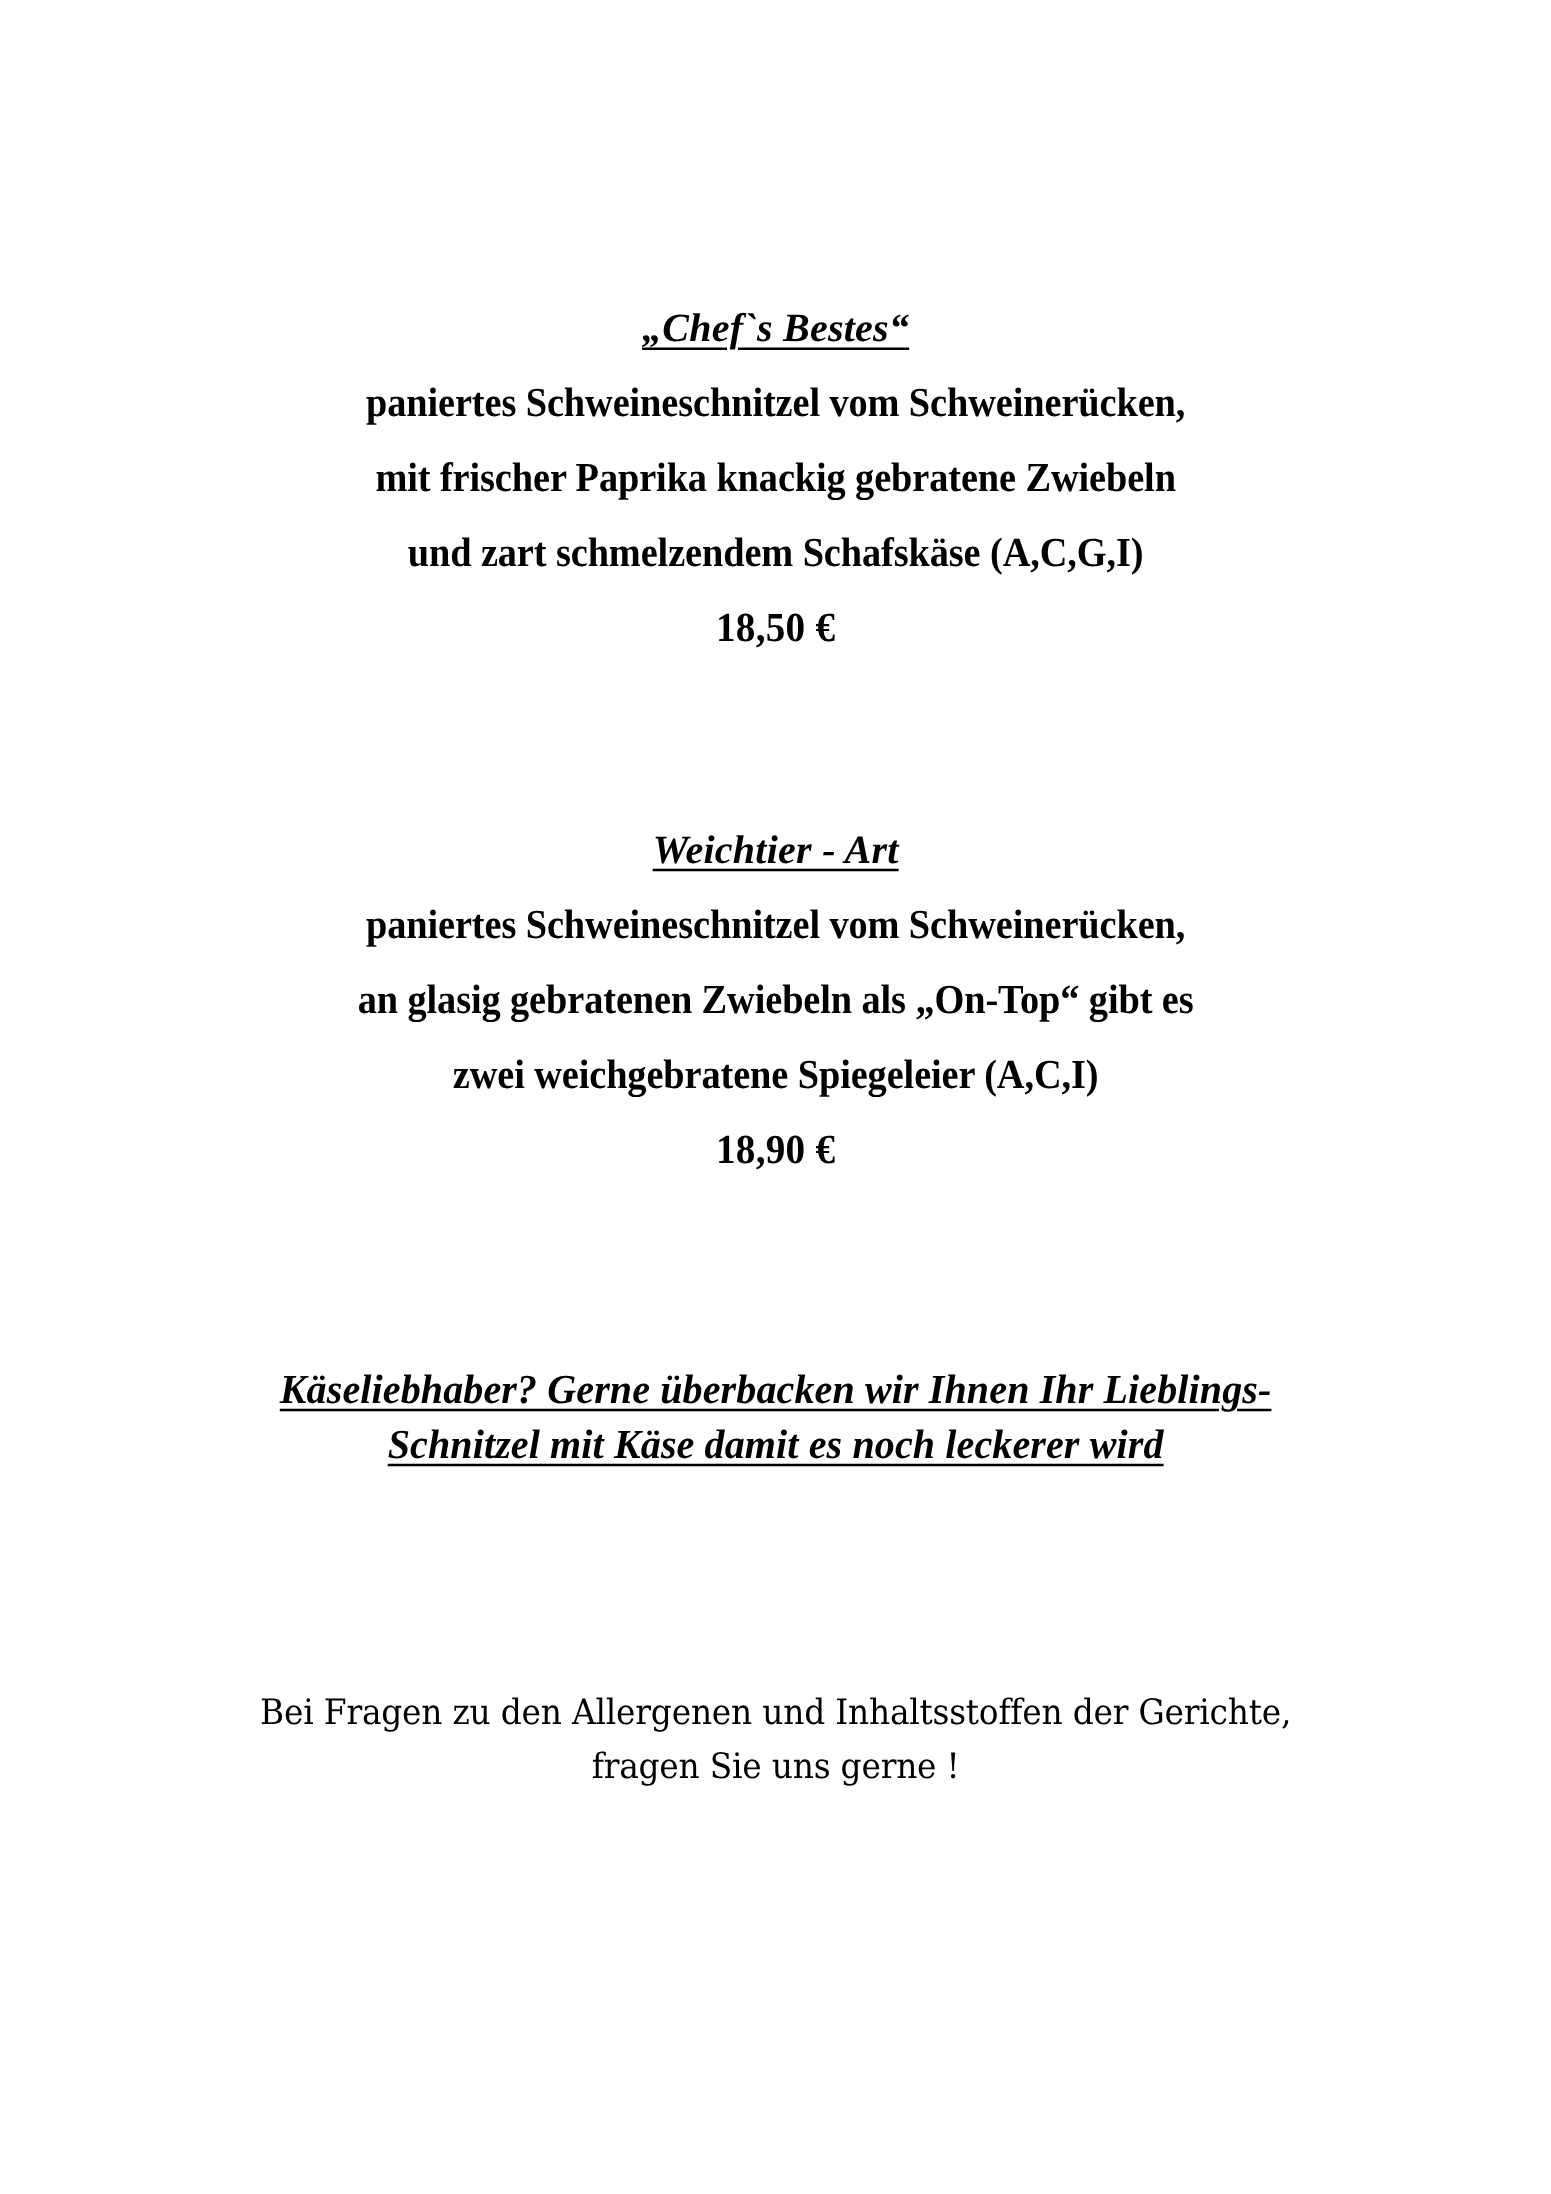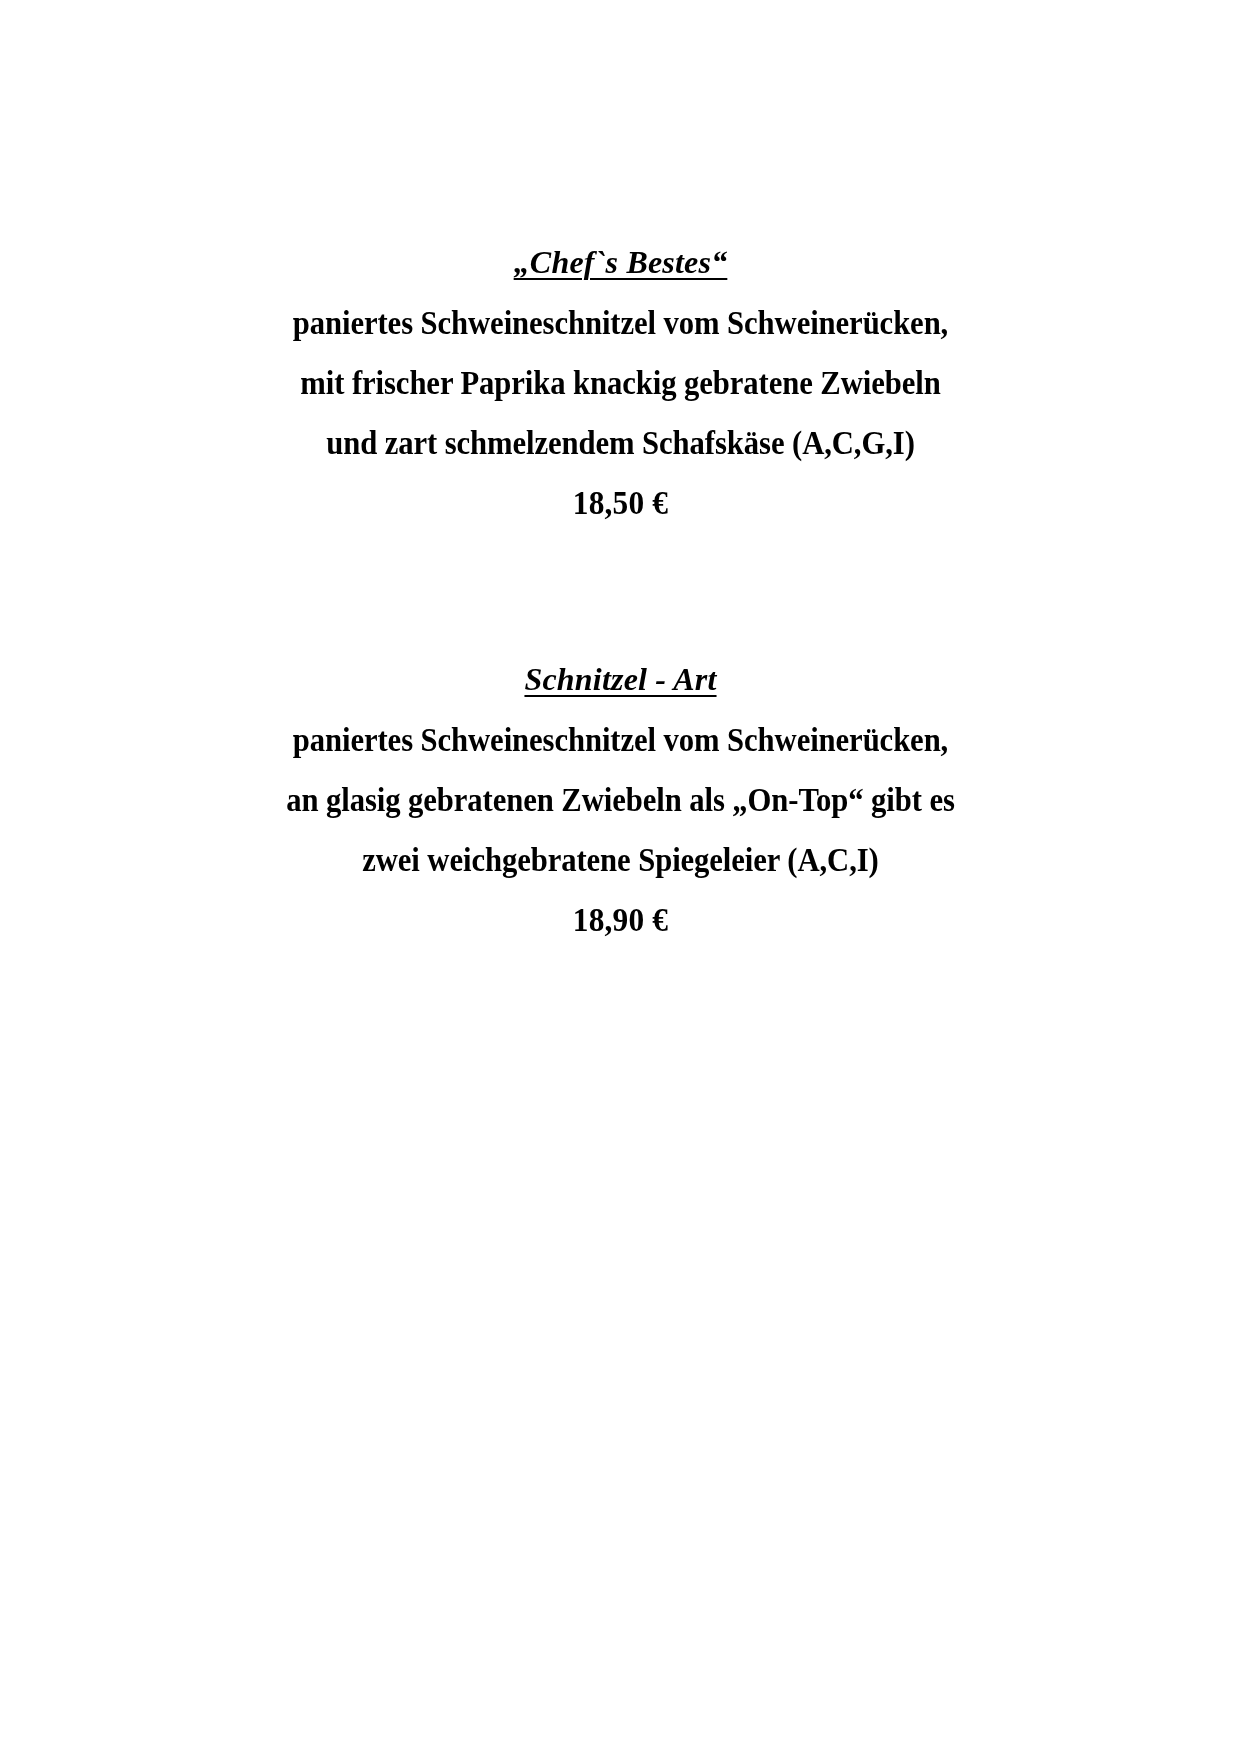--- a/index.html
+++ b/index.html
@@ -150,23 +150,31 @@
 
   <div class="dish" id="dish-1">
     <div class="dish-title">„Chef`s Bestes“</div>
     <div class="dish-line">paniertes Schweineschnitzel vom Schweinerücken,</div>
     <div class="dish-line">mit frischer Paprika knackig gebratene Zwiebeln</div>
     <div class="dish-line">und zart schmelzendem Schafskäse (A,C,G,I)</div>
     <div class="dish-price">18,50 €</div>
   </div>
 
   <div class="dish" id="dish-2">
-    <div class="dish-title">Schnitzel - Art</div>
+    <div class="dish-title">Weichtier - Art</div>
     <div class="dish-line">paniertes Schweineschnitzel vom Schweinerücken,</div>
     <div class="dish-line">an glasig gebratenen Zwiebeln als „On-Top“ gibt es</div>
     <div class="dish-line">zwei weichgebratene Spiegeleier (A,C,I)</div>
     <div class="dish-price">18,90 €</div>
   </div>
 
+  <div id="cheese-promo">
+    <div class="promo-line">Käseliebhaber? Gerne überbacken wir Ihnen Ihr Lieblings-</div>
+    <div class="promo-line">Schnitzel mit Käse damit es noch leckerer wird</div>
+  </div>
 
+  <div id="allergen-note">
+    <div class="note-line">Bei Fragen zu den Allergenen und Inhaltsstoffen der Gerichte,</div>
+    <div class="note-line">fragen Sie uns gerne !</div>
+  </div>
 
 
 </div>
 
 </body></html>

